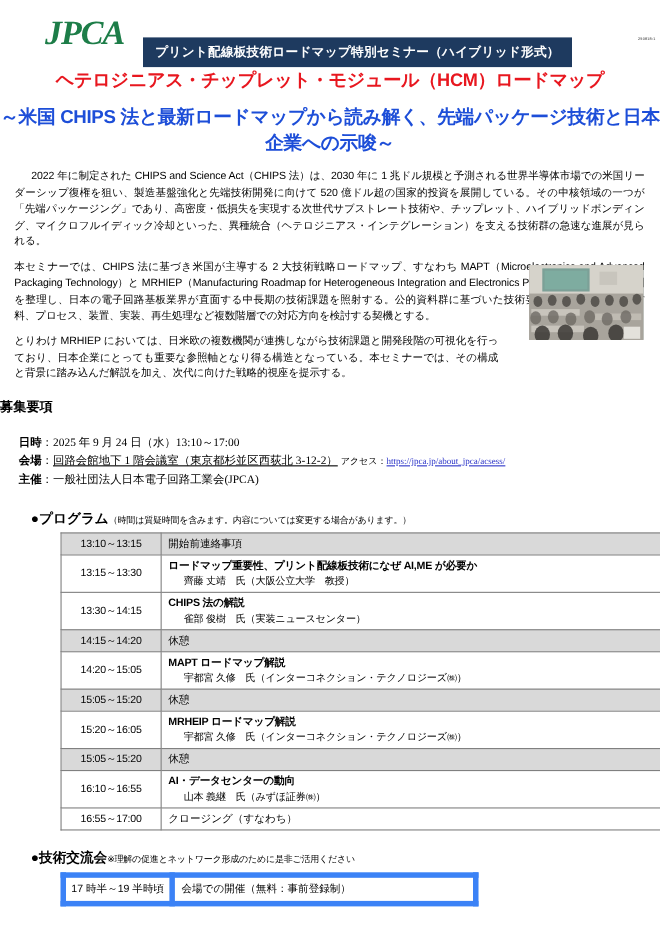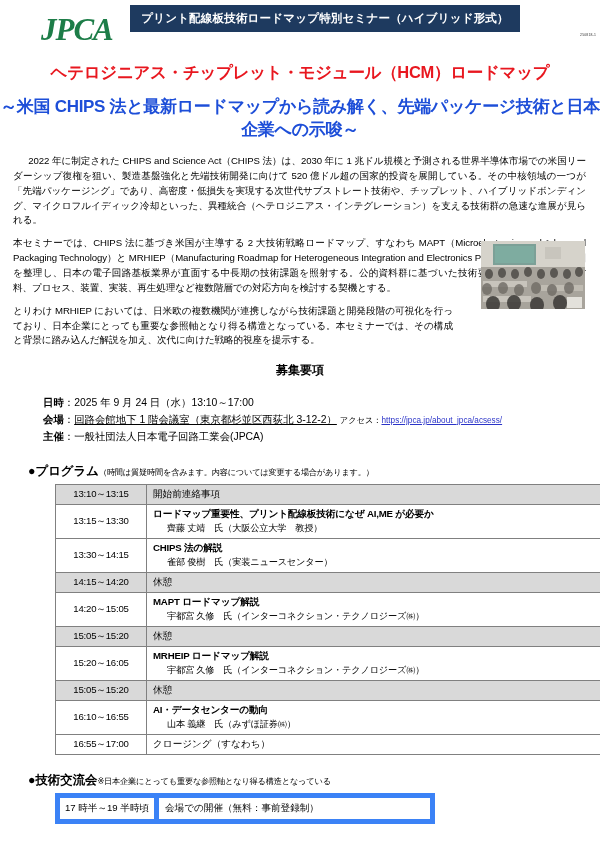--- a/index.html
+++ b/index.html
@@ -31,21 +31,21 @@
     font-style: italic;
     font-weight: bold;
     font-size: 31px;
     letter-spacing: -1px;
     color: #1d7d48;
     line-height: 1;
   }
   .banner {
     position: absolute;
     left: 130px;
-    top: 5px;
+    top: 34px;
     width: 390px;
     height: 27px;
     background: #1e3a5f;
     color: #ffffff;
     font-size: 11.5px;
     font-weight: bold;
     display: flex;
     align-items: center;
     justify-content: center;
     letter-spacing: 0.2px;
@@ -101,32 +101,32 @@
     width: 104px;
     height: 68px;
     border: 0;
     overflow: hidden;
     background: #8c8f8a;
   }
   .photo svg { display: block; }
 
   
   .boshu {
-    text-align: center;
     font-weight: bold;
     font-size: 12px;
     margin: 14px 0 0 0;
   }
 
   
   .info {
     margin: 16px 0 0 0;
-    padding-left: 43px;
+    padding-left: 17px;
     font-size: 10.4px;
     line-height: 1.62;
+    font-family: Liberation Serif, serif;
   }
   .info .lbl { font-weight: bold; }
   .info .small { font-size: 8.2px; }
   .info a.url {
     color: #2b34c8;
     text-decoration: underline;
     font-size: 8.2px;
   }
   .venue-underline { text-decoration: underline; }
 
@@ -329,21 +329,21 @@
         </td>
       </tr>
       <tr class="plain">
         <td class="time">16:55～17:00</td>
         <td class="desc"><span>クロージング（すなわち）</span></td>
       </tr>
     </tbody>
 </table>
 
 <div class="sec-head">
-  <span>●技術交流会</span><span class="note">※日本企業にとっても重要な参照軸となり得る構造となっている</span>
+  <span>●技術交流会</span><span class="note">※理解の促進とネットワーク形成のために是非ご活用ください</span>
 </div>
 
 <table class="exch">
   <tbody>
     <tr>
       <td class="time">17 時半～19 半時頃</td>
       <td>会場での開催（無料：事前登録制）</td>
     </tr>
   </tbody>
 </table>

